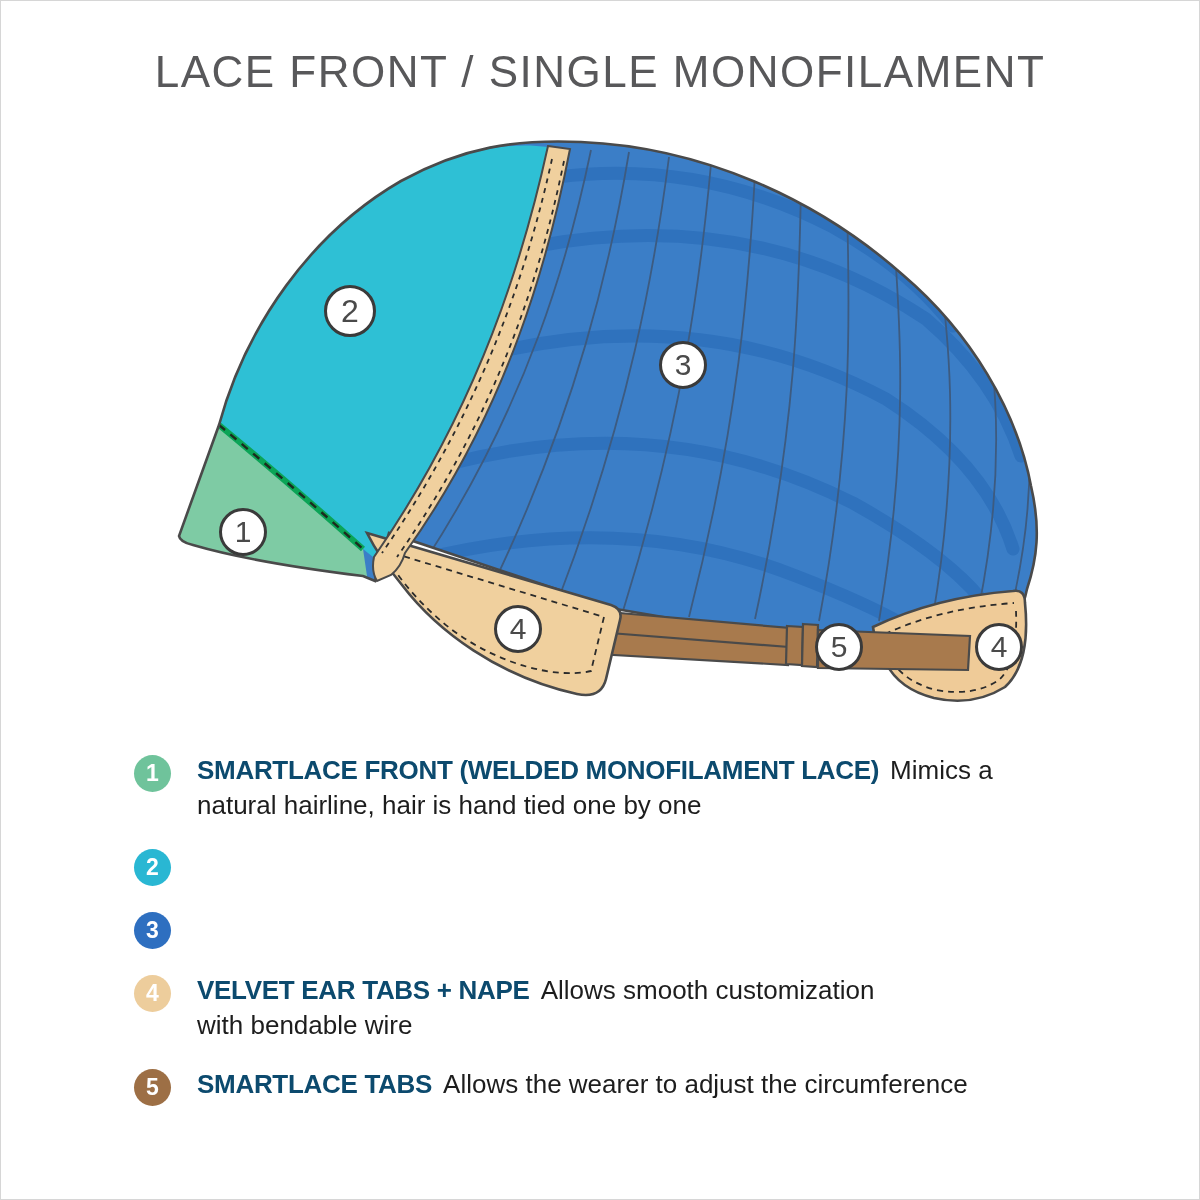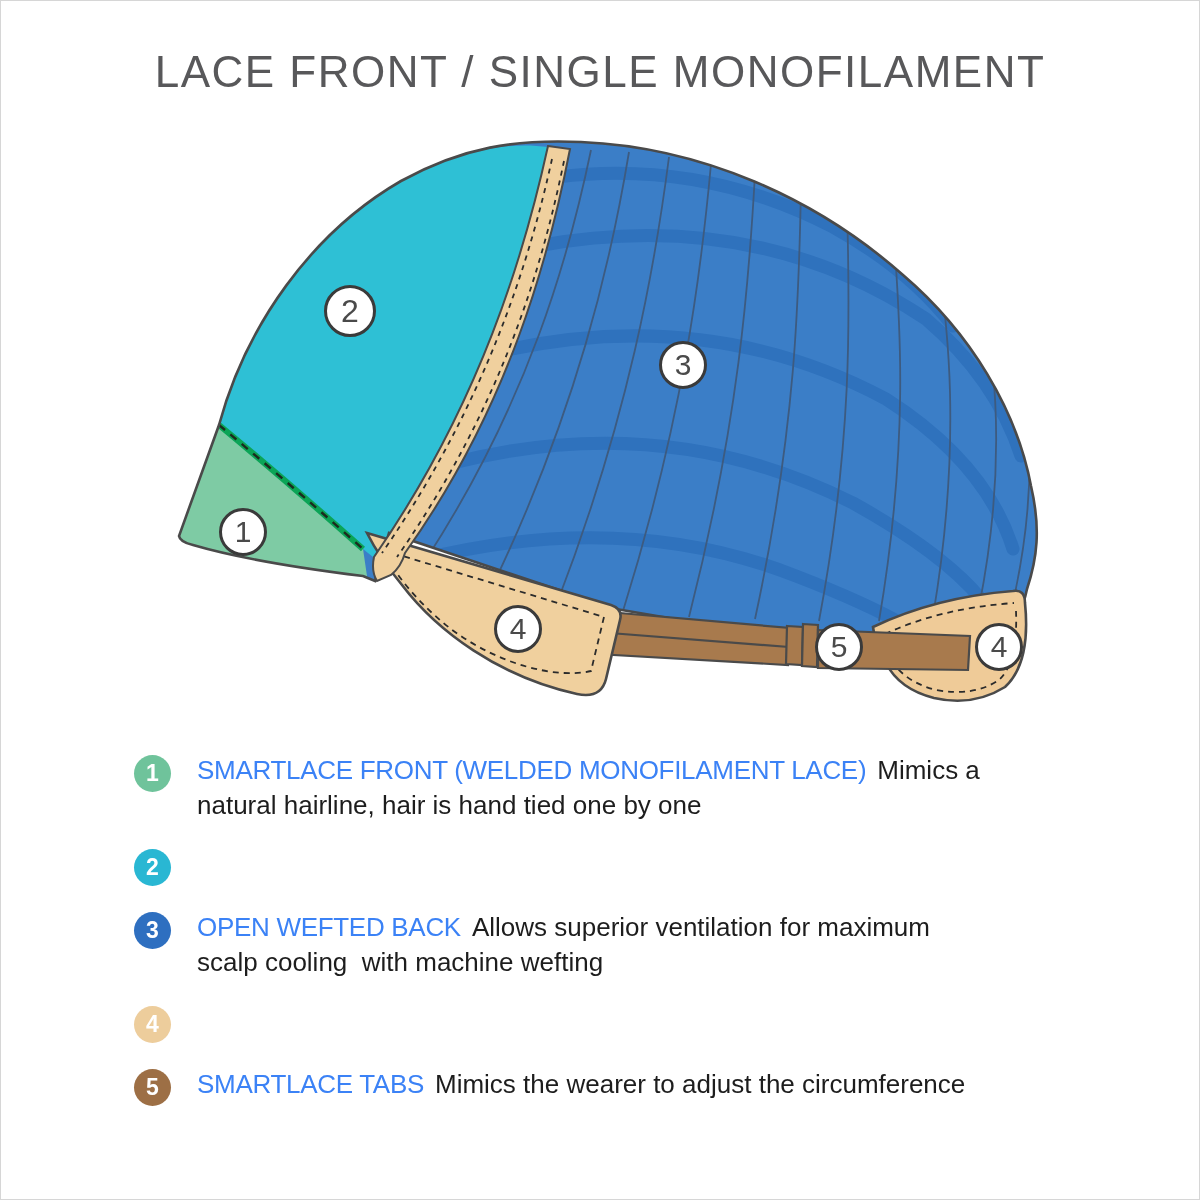--- a/index.html
+++ b/index.html
@@ -25,21 +25,21 @@
   .legend{position:absolute;left:133px;top:752px;width:950px;}
   .legend-item{display:flex;align-items:flex-start;margin-bottom:24px;}
   .legend-num{
     flex:none;width:37px;height:37px;border-radius:50%;
     color:#fff;font-weight:bold;font-size:23px;
     display:flex;align-items:center;justify-content:center;margin-right:26px;margin-top:2px;
   }
   .legend-text{
     font-size:26px;line-height:35px;color:#1d1d1d;max-width:880px;
   }
-  .legend-term{font-weight:normal;letter-spacing:-0.3px;color:#3b82f6;}
+  .legend-term{font-weight:bold;letter-spacing:-0.3px;color:#0c4a6e;}
   .legend-desc{white-space:pre-wrap;margin-left:11px;}
 </style>
 </head>
 <body>
 
 <div class="page">
 
   <div class="title">LACE FRONT / SINGLE MONOFILAMENT</div>
 
   <div class="diagram">
@@ -131,25 +131,25 @@
     <div class="legend-item">
       <div class="legend-num" style="background-color: rgb(111, 195, 155);">1</div>
       <div class="legend-text"><span class="legend-term">SMARTLACE FRONT (WELDED MONOFILAMENT LACE)</span><span class="legend-desc">Mimics a
 natural hairline, hair is hand tied one by one</span></div>
     </div>
     <div class="legend-item">
       <div class="legend-num" style="background-color: rgb(41, 183, 211);">2</div>
     </div>
     <div class="legend-item">
       <div class="legend-num" style="background-color: rgb(46, 111, 192);">3</div>
-      <div class="legend-text"><span class="legend-term">OPEN WEFTED BACK</span><span class="legend-desc">Allows superior ventilation for maximum
-scalp cooling  with machine wefting</span></div>
     </div>
     <div class="legend-item">
       <div class="legend-num" style="background-color: rgb(237, 205, 156);">4</div>
+      <div class="legend-text"><span class="legend-term">VELVET EAR TABS + NAPE</span><span class="legend-desc">Allows smooth customization
+with bendable wire</span></div>
     </div>
     <div class="legend-item">
       <div class="legend-num" style="background-color: rgb(157, 111, 69);">5</div>
-      <div class="legend-text"><span class="legend-term">SMARTLACE TABS</span><span class="legend-desc">Mimics the wearer to adjust the circumference</span></div>
+      <div class="legend-text"><span class="legend-term">SMARTLACE TABS</span><span class="legend-desc">Allows the wearer to adjust the circumference</span></div>
     </div>
   </div>
 
 </div>
 
 </body></html>

